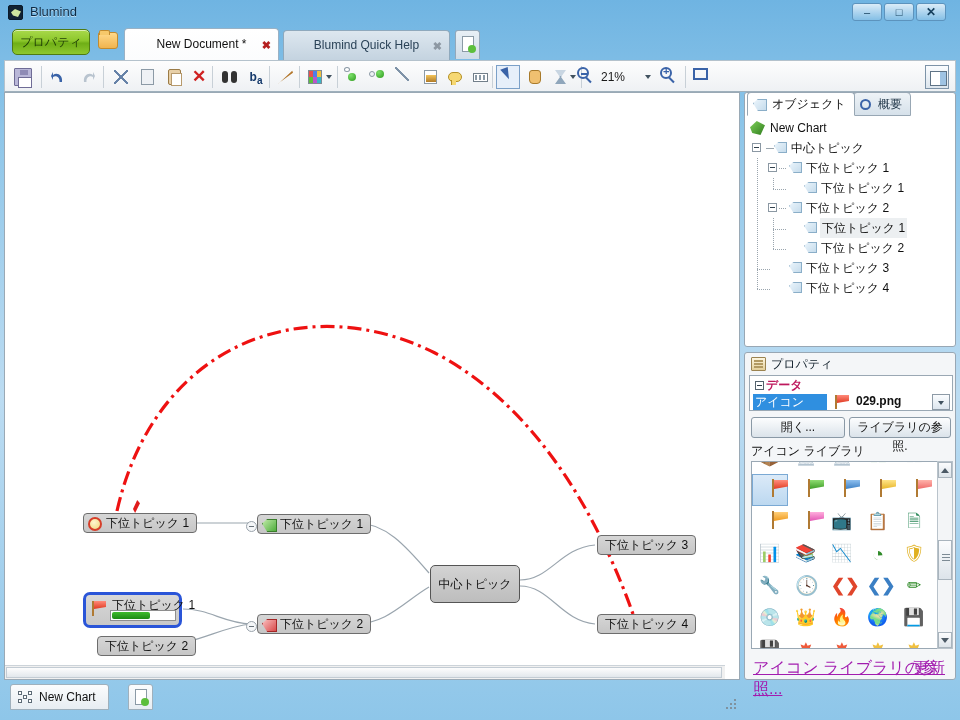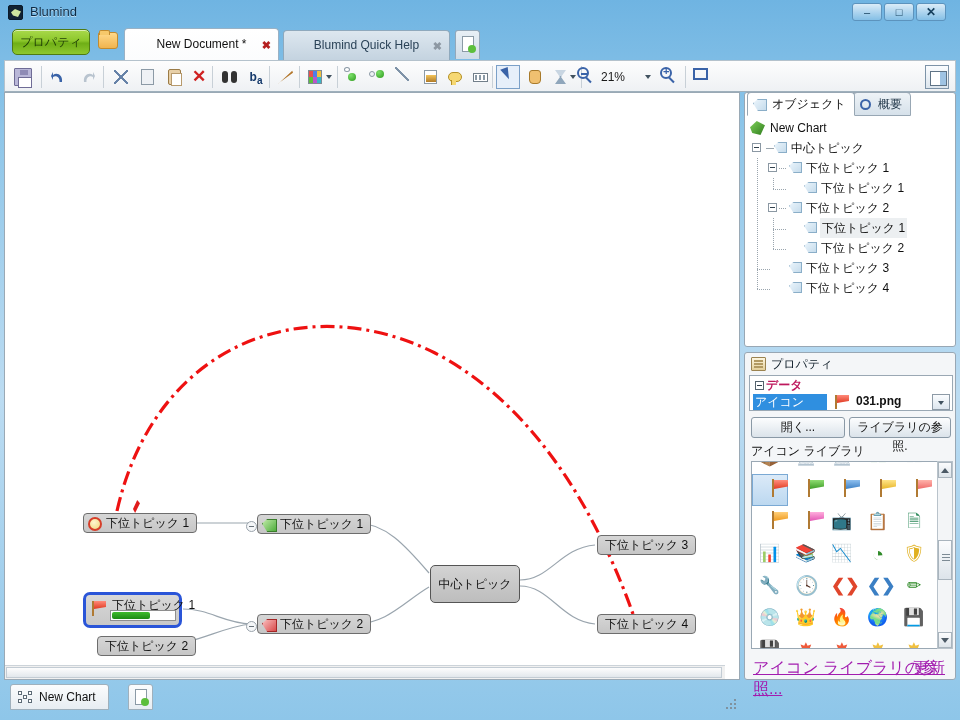--- a/index.html
+++ b/index.html
@@ -758,21 +758,21 @@
       <div id="data-box">
         <div id="data-group">
           <span id="data-expander"></span>
           <span>データ</span>
         </div>
         <div id="icon-key">アイコン</div>
         <div id="icon-val-flag">
             <span class="pole"></span>
             <span class="cloth"></span>
           </div>
-        <div id="icon-val-text">031.png</div>
+        <div id="icon-val-text">029.png</div>
         <div id="icon-dropdown">
           <span class="caret" style="left:5px;top:6px"></span>
         </div>
       </div>
 
       <div class="pbtn" id="btn-open">開く...</div>
       <div class="pbtn" id="btn-internet">ライブラリの参照.</div>
       <div id="lib-label">アイコン ライブラリ</div>
 
       <div id="icon-grid-outer">

